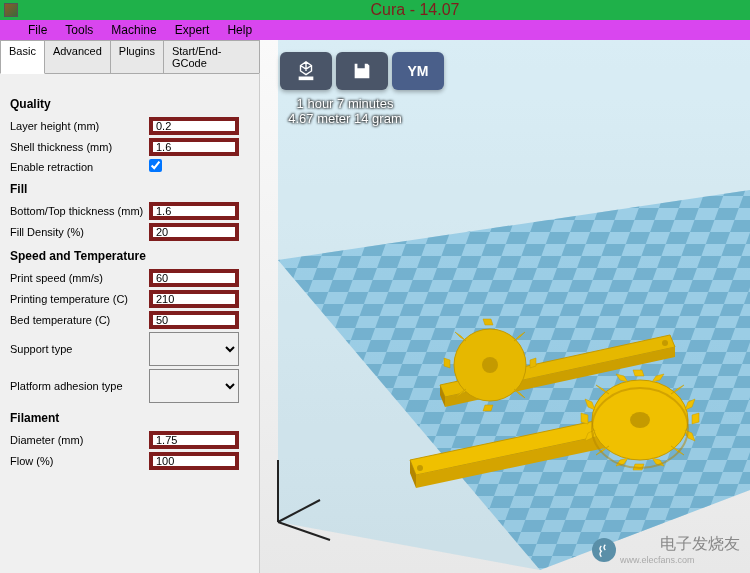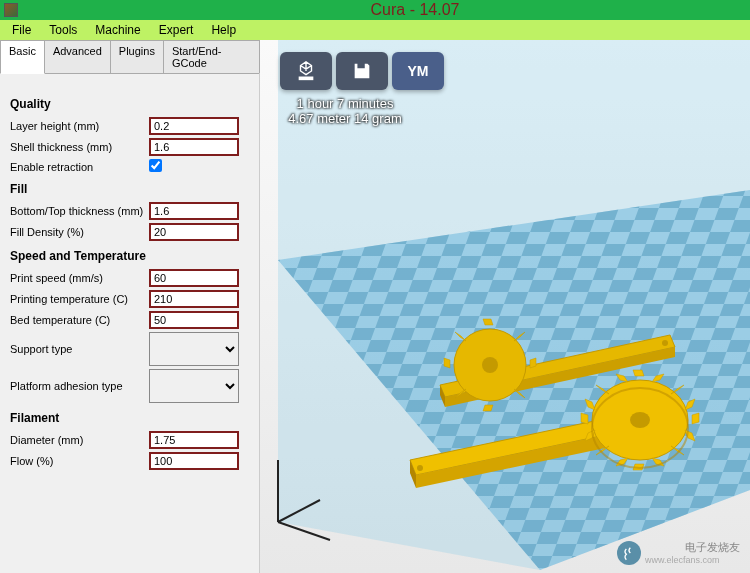--- a/index.html
+++ b/index.html
@@ -2,57 +2,57 @@
 <html><head>
   <meta charset="utf-8">
   <style>
     * { box-sizing: border-box; margin: 0; padding: 0; }
     body { font-family: Arial, sans-serif; font-size: 11px; width: 750px; height: 573px; overflow: hidden; background: #f0f0f0; }
     
     .titlebar { background: #1fb14a; height: 20px; display: flex; align-items: center; padding: 0 4px; position: relative; }
     .titlebar-icon { width: 14px; height: 14px; background: linear-gradient(135deg, #8b5a2b, #3a6b3a); border: 1px solid #555; }
     .titlebar-title { color: #7f1d1d; font-size: 16px; position: absolute; left: 50%; transform: translateX(-50%); margin-left: 40px; }
     
-    .menubar { background: #bef264; height: 20px; display: flex; align-items: center; padding: 0 4px; gap: 2px; }
+    .menubar { background: #d946ef; height: 20px; display: flex; align-items: center; padding: 0 20px; gap: 2px; }
     .menu-item { color: #000; padding: 2px 8px; cursor: pointer; font-size: 12px; }
     
     .main { display: flex; height: calc(100% - 40px); }
     
     .sidebar { width: 260px; background: #f0f0f0; border-right: 1px solid #ccc; display: flex; flex-direction: column; }
     
     .tabs { display: flex; background: #fef9c3; border-bottom: 1px solid #aaa; }
     .tab { padding: 4px 8px; border: 1px solid #aaa; border-bottom: none; background: #e8e8e8; cursor: pointer; font-size: 11px; margin-right: -1px; }
     .tab.active { background: #fff; border-bottom: 1px solid #fff; margin-bottom: -1px; z-index: 1; }
     
     .panel { padding: 6px 10px; overflow-y: auto; flex: 1; background: #f0f0f0; }
     
     .section-header { font-weight: bold; font-size: 12px; margin: 8px 0 6px 0; }
     .section-header:first-child { margin-top: 17px; }
     
     .field-row { display: flex; align-items: center; margin-bottom: 3px; }
     .field-label { width: 139px; font-size: 11px; }
     .field-input { flex: 1; max-width: 90px; }
-    .field-input input[type="text"] { width: 100%; padding: 1px 3px; border: 2px solid #7f1d1d; font-size: 11px; height: 18px; }
+    .field-input input[type="text"] { width: 100%; padding: 1px 3px; border: 4px solid #7f1d1d; font-size: 11px; height: 18px; }
     .field-input select { width: 100%; padding: 16px; border: 1px solid #888; font-size: 11px; height: 20px; background: #f0f0f0; }
     .field-input input[type="checkbox"] { transform: scale(1); }
     
     .viewport { flex: 1; position: relative; background: linear-gradient(180deg, #fafafa 0%, #e8e8e8 100%); overflow: hidden; }
     
     .viewport-toolbar { position: absolute; top: 12px; left: 20px; display: flex; gap: 4px; z-index: 10; }
     .tool-btn { width: 52px; height: 38px; background: #4a5568; border-radius: 6px; display: flex; align-items: center; justify-content: center; cursor: pointer; box-shadow: 0 2px 4px rgba(0,0,0,0.3); }
     .tool-btn svg { fill: #fff; }
     .tool-btn-ym { background: #4a5f8a; color: #fff; font-weight: bold; font-size: 14px; }
     
     .viewport-info { position: absolute; top: 56px; left: 20px; color: #fff; font-size: 13px; text-shadow: 1px 1px 2px rgba(0,0,0,0.5), -1px -1px 2px rgba(0,0,0,0.5), 1px -1px 2px rgba(0,0,0,0.5), -1px 1px 2px rgba(0,0,0,0.5); z-index: 10; text-align: center; width: 130px; }
     
     .scene { position: absolute; inset: 0; }
     
     .watermark { position: absolute; bottom: 8px; right: 10px; display: flex; align-items: center; gap: 4px; z-index: 20; }
     .watermark-icon { width: 24px; height: 24px; border-radius: 50%; background: #5a8fa8; display: flex; align-items: center; justify-content: center; }
-    .watermark-text { font-size: 11px; color: #888; padding-left: 40px; }
+    .watermark-text { font-size: 16px; color: #888; padding-left: 40px; }
     .watermark-url { color: #aaa; font-size: 9px; }
   </style>
 </head>
 <body>
 
 <div class="titlebar">
   <div class="titlebar-icon"></div>
   <div class="titlebar-title">Cura - 14.07</div>
 </div>
 

